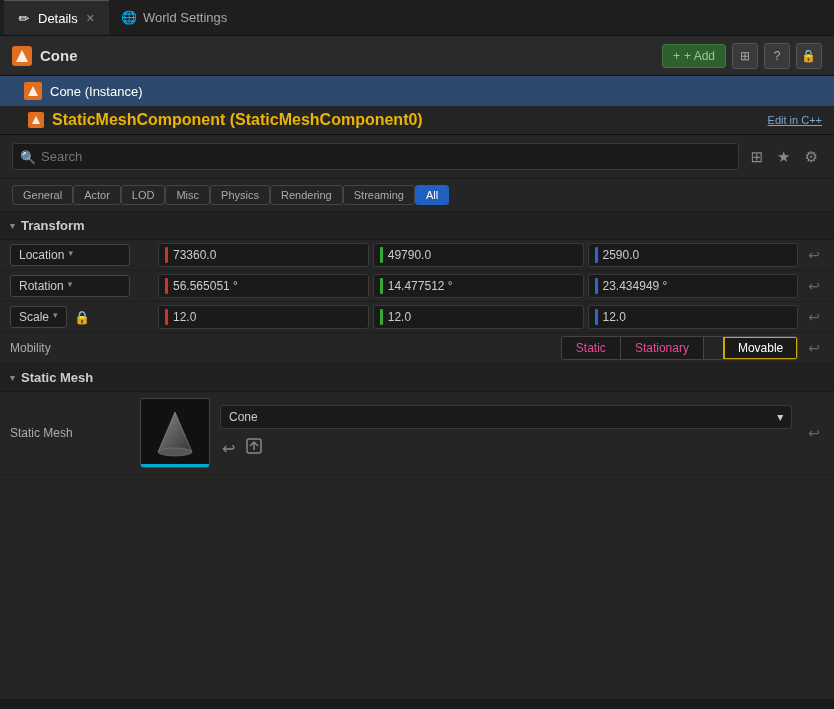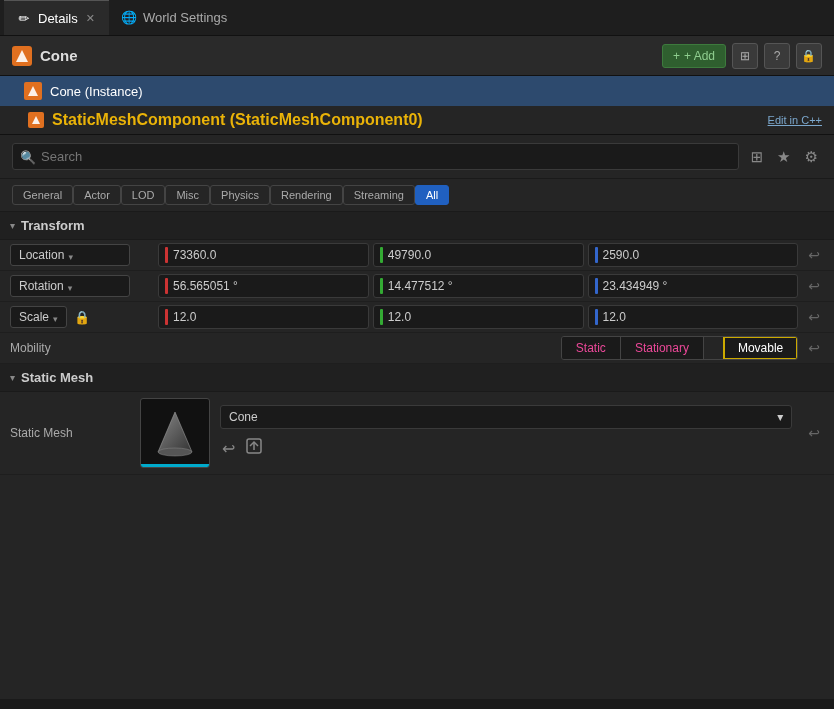--- a/index.html
+++ b/index.html
@@ -274,21 +274,21 @@
     }
     .property-values {
       flex: 1;
       display: flex;
       gap: 4px;
       align-items: center;
       padding-left: 28px;
     }
     .prop-dropdown {
       display: flex;
-      align-items: flex-end;
+      align-items: flex-start;
       gap: 4px;
       background: #1a1a1a;
       border: 1px solid #444;
       border-radius: 3px;
       padding: 3px 8px;
       color: #ccc;
       cursor: pointer;
       font-size: 12px;
     }
     .prop-dropdown .arrow {

